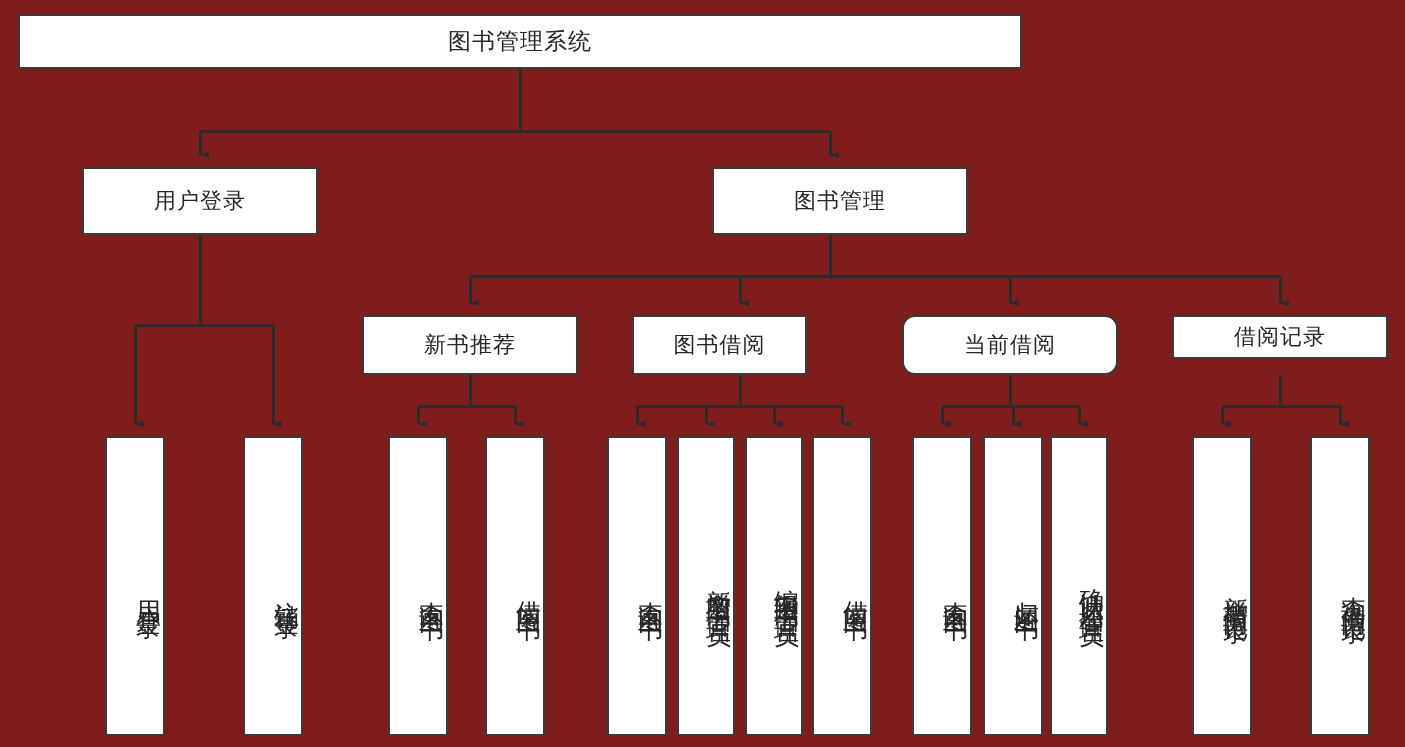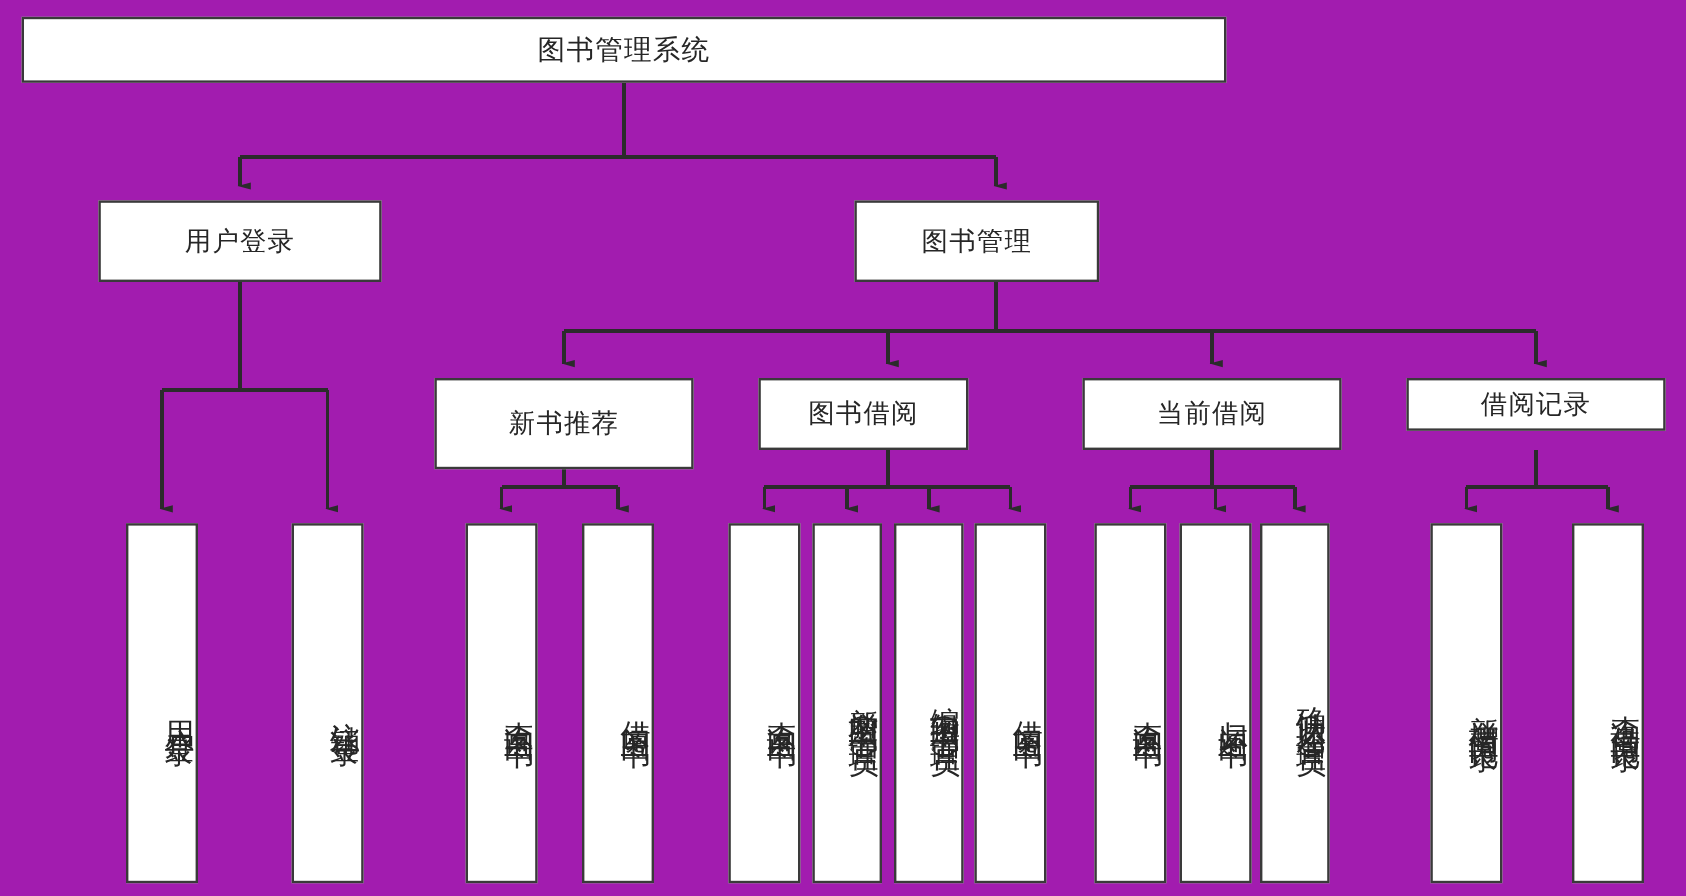--- a/index.html
+++ b/index.html
@@ -1,21 +1,21 @@
 <!DOCTYPE html>
 <html><head>
 <meta charset="utf-8">
 <style>
   html,body{margin:0;padding:0;background:#ffffff;}
   body{
     width:1405px;height:747px;overflow:hidden;
     font-family:"Liberation Sans","DejaVu Sans",sans-serif;
     color:#1a1a1a;
   }
-  #canvas{position:relative;width:1405px;height:747px;background:#a21caf;}
+  #canvas{position:relative;width:1405px;height:747px;background:#7f1d1d;}
   svg#wires{position:absolute;left:0;top:0;width:1405px;height:747px;}
 
   .node{
     position:absolute;
     box-sizing:border-box;
     background:#ffffff;
     border:2px solid #3a3a3a;
     display:flex;
     align-items:center;
     justify-content:center;
@@ -104,31 +104,31 @@
     </g>
   </svg>
 
   <div class="node horiz root" style="left:18px;top:14px;width:1004px;height:55px;">
     <span class="lbl">图书管理系统</span>
   </div>
 
   <div class="node horiz" style="left:82px;top:167px;width:236px;height:68px;">
     <span class="lbl">用户登录</span>
   </div>
-  <div class="node horiz" style="left:712px;top:167px;width:204px;height:68px;">
+  <div class="node horiz" style="left:712px;top:167px;width:256px;height:68px;">
     <span class="lbl">图书管理</span>
   </div>
 
-  <div class="node horiz" style="left:362px;top:315px;width:216px;height:76px;">
+  <div class="node horiz" style="left:362px;top:315px;width:216px;height:60px;">
     <span class="lbl">新书推荐</span>
   </div>
   <div class="node horiz" style="left:632px;top:315px;width:175px;height:60px;">
     <span class="lbl">图书借阅</span>
   </div>
-  <div class="node horiz" style="left:902px;top:315px;width:216px;height:60px;">
+  <div class="node horiz" style="left:902px;top:315px;width:216px;height:60px;border-radius:13px;">
     <span class="lbl">当前借阅</span>
   </div>
   <div class="node horiz" style="left:1172px;top:315px;width:216px;height:44px;">
     <span class="lbl">借阅记录</span>
   </div>
 
   <div class="node vert" style="left:105px;top:436px;width:60px;height:300px;">
     <span class="lbl">用户登录</span>
   </div>
   <div class="node vert" style="left:243px;top:436px;width:60px;height:300px;">

